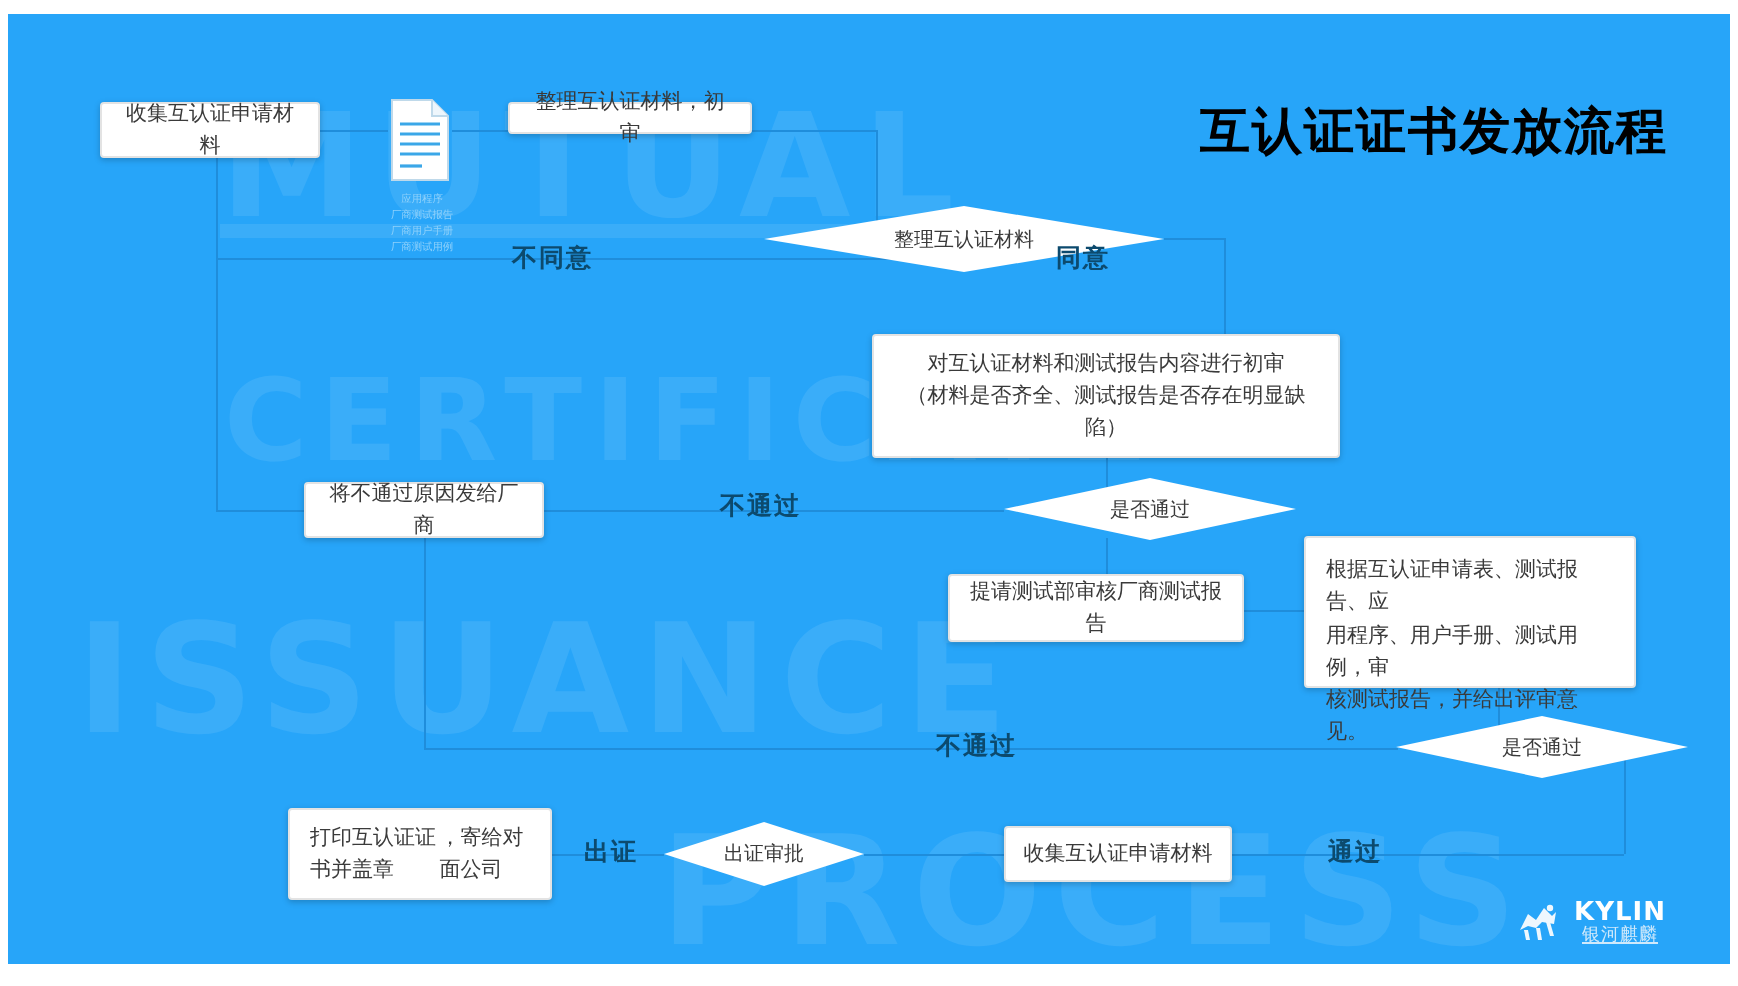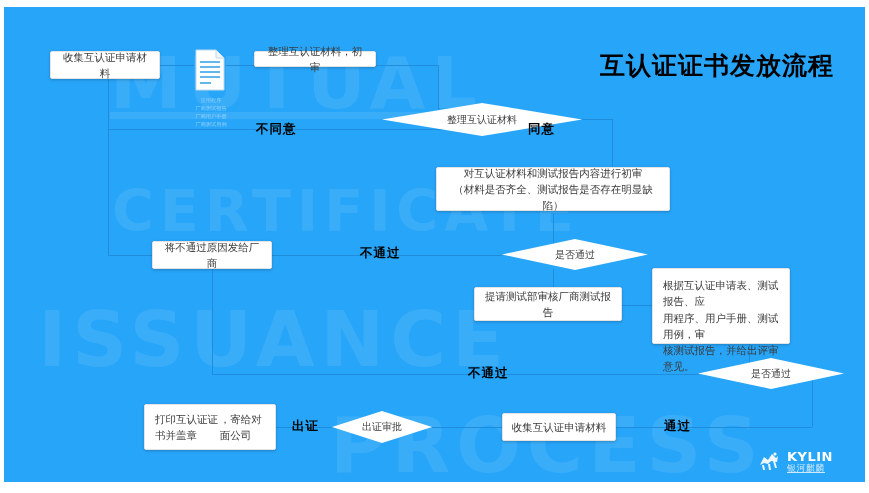--- a/index.html
+++ b/index.html
@@ -84,37 +84,37 @@
   .dia .txt{
     position:relative;
     font-size:10px;
     color:#3a3a3a;
     white-space:nowrap;
   }
 
   
   .elabel{
     position:absolute;
-    color:#000000;
+    color:#0c4a6e;
     font-size:12.5px;
     font-weight:bold;
     white-space:nowrap;
     letter-spacing:1px;
   }
 
   
   #doc-icon{position:absolute;left:190px;top:42px;width:32px;height:42px;}
   #doc-caption{
     position:absolute;left:168px;top:89px;width:78px;
     text-align:center;color:#8fd1fb;font-size:5.2px;line-height:1.55;
     white-space:pre-line;
   }
 
   
-  #logo{position:absolute;left:752px;top:441px;display:flex;align-items:center;gap:5px;}
+  #logo{position:absolute;left:752px;top:441px;display:flex;align-items:center;gap:5px;text-align:center;}
   #logo-mark{width:26px;height:26px;}
   #logo-text{display:flex;flex-direction:column;line-height:1;}
   #logo-en{color:#ffffff;font-size:13px;font-weight:bold;letter-spacing:0.5px;}
   #logo-cn{color:#cfe9fb;font-size:9px;letter-spacing:0.5px;margin-top:1px;text-decoration:underline;}
 </style>
 </head>
 <body>
 
 <div id="canvas">
   <div id="slide">
@@ -175,30 +175,30 @@
     </div>
     <div id="doc-caption">应用程序
 厂商测试报告
 厂商用户手册
 厂商测试用例</div>
 
     <div class="box" style="left:46px;top:44px;width:110px;height:28px;">收集互认证申请材料</div>
 
     <div class="box" style="left:250px;top:44px;width:122px;height:16px;">整理互认证材料，初审</div>
 
-    <div class="box" style="left:432px;top:160px;width:234px;height:44px;flex-direction:column;">
+    <div class="box" style="left:432px;top:160px;width:234px;height:62px;flex-direction:column;">
       <span>对互认证材料和测试报告内容进行初审</span>
       <span>（材料是否齐全、测试报告是否存在明显缺陷）</span>
     </div>
 
     <div class="box" style="left:148px;top:234px;width:120px;height:28px;">将不通过原因发给厂商</div>
 
     <div class="box" style="left:470px;top:280px;width:148px;height:34px;">提请测试部审核厂商测试报告</div>
 
-    <div class="box left-al" style="left:648px;top:261px;width:138px;height:76px;flex-direction:column;align-items:flex-start;padding:8px 10px;">
+    <div class="box left-al" style="left:648px;top:261px;width:166px;height:76px;flex-direction:column;align-items:flex-start;padding:8px 10px;">
       <span>根据互认证申请表、测试报告、应</span>
       <span>用程序、用户手册、测试用例，审</span>
       <span>核测试报告，并给出评审意见。</span>
     </div>
 
     <div class="box left-al" style="left:140px;top:397px;width:132px;height:46px;align-items:flex-start;padding:6px 10px;">
       <span>打印互认证证书并盖章</span>
       <span>，寄给对面公司</span>
     </div>
 

